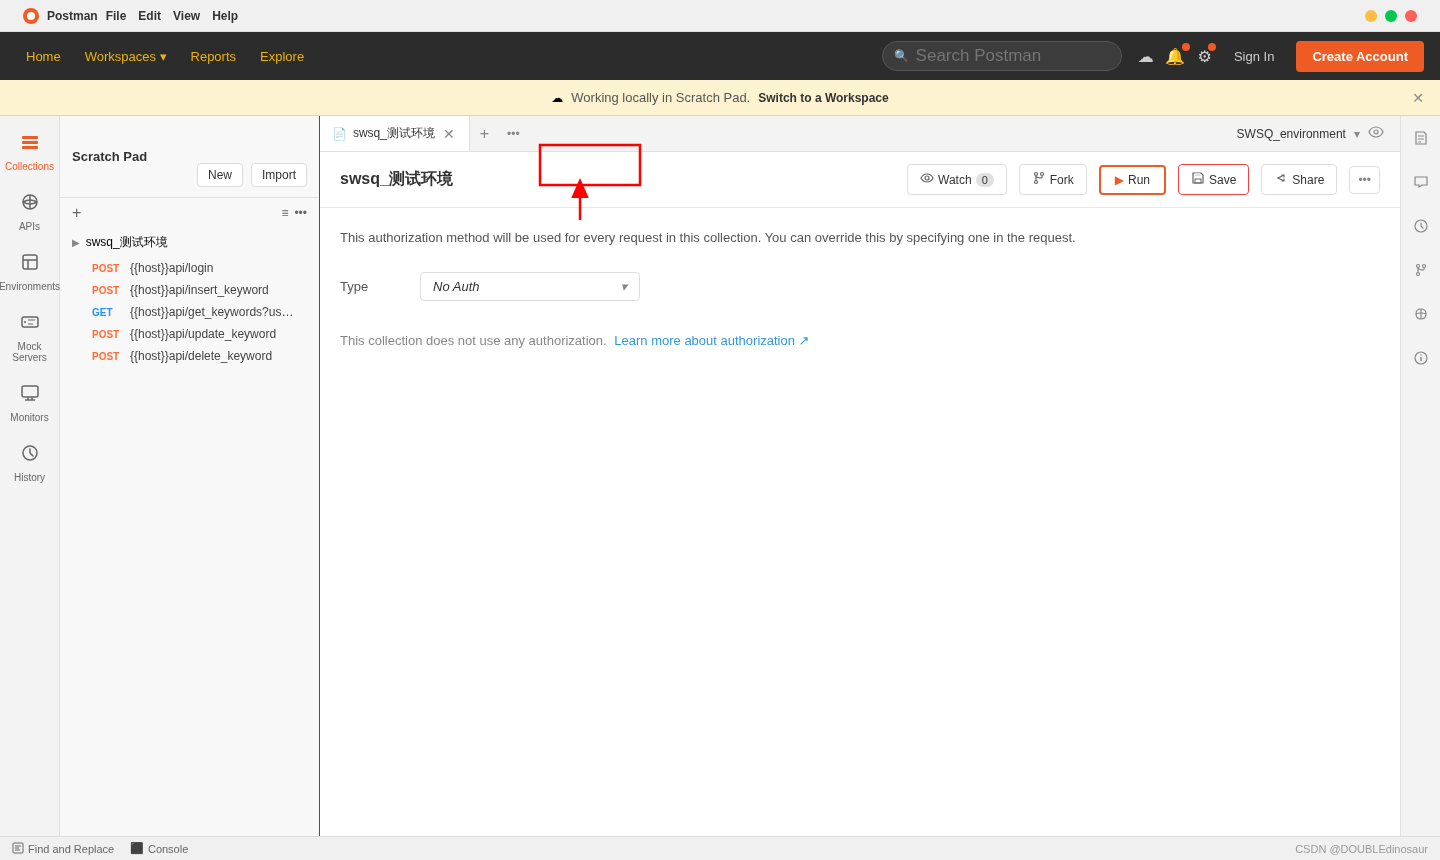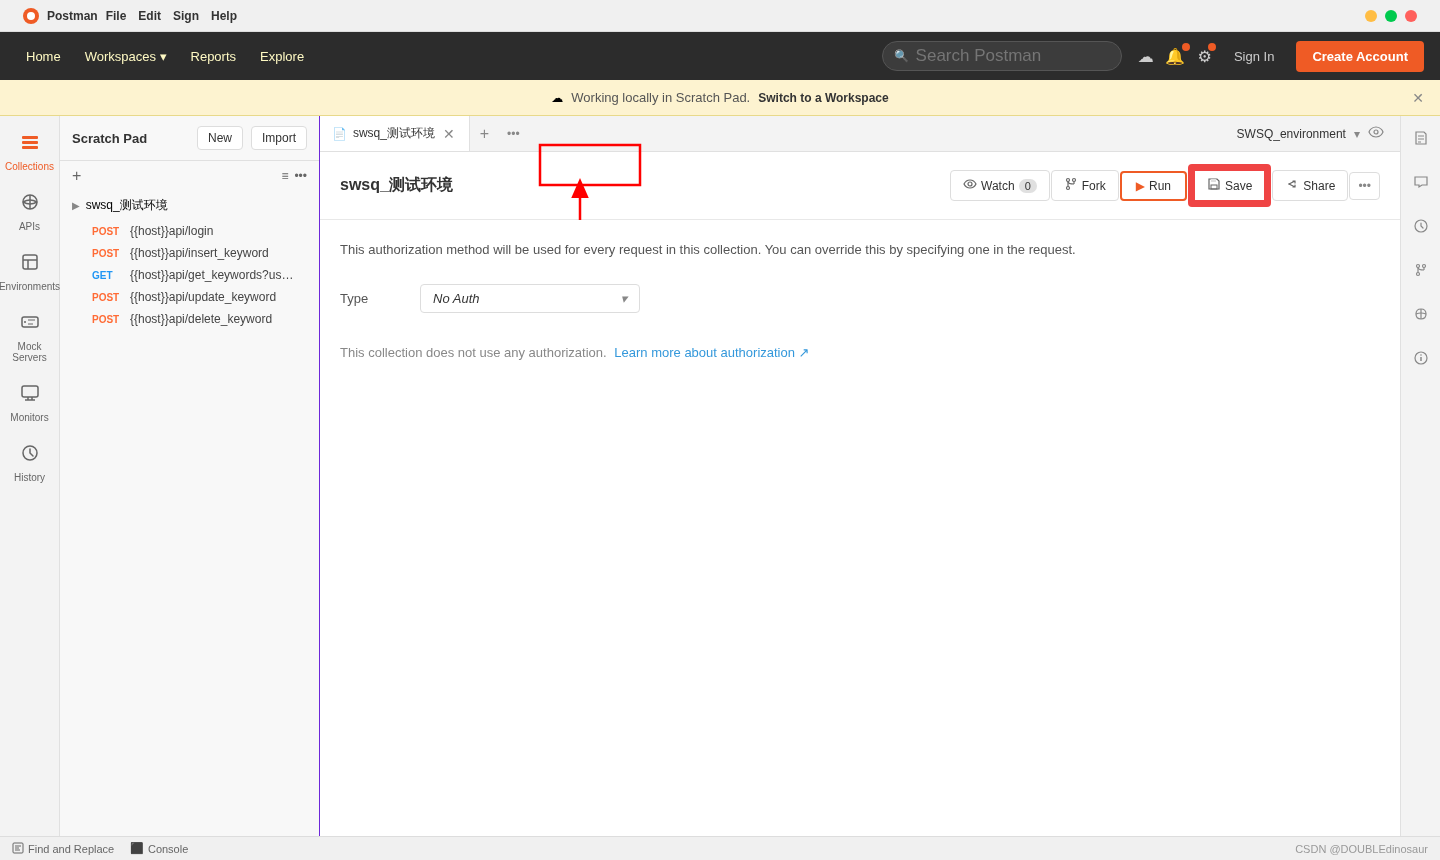--- a/index.html
+++ b/index.html
@@ -15,21 +15,21 @@
     .titlebar-menu span { cursor: pointer; }
     .titlebar-controls { display: flex; gap: 8px; }
     .titlebar-btn { width: 12px; height: 12px; border-radius: 50%; cursor: pointer; display: flex; align-items: center; justify-content: center; font-size: 9px; color: transparent; }
     .btn-min { background: #ffbd44; }
     .btn-max { background: #00ca4e; }
     .btn-close { background: #ff605c; }
 
     
     .navbar { height: 48px; background: #2c2c2c; display: flex; align-items: center; padding: 0 16px; gap: 16px; }
     .nav-links { display: flex; align-items: center; gap: 4px; flex: 1; }
-    .nav-link { color: #fef9c3; font-size: 13px; padding: 6px 10px; border-radius: 4px; cursor: pointer; }
+    .nav-link { color: #eab308; font-size: 13px; padding: 6px 10px; border-radius: 4px; cursor: pointer; }
     .nav-link.has-arrow { display: flex; align-items: center; gap: 4px; }
     .nav-search { flex: 0 0 240px; background: #3c3c3c; border: 1px solid #555; border-radius: 20px; display: flex; align-items: center; padding: 4px 12px; gap: 6px; margin: 0 auto; }
     .nav-search input { background: transparent; border: none; outline: none; color: #ccc; font-size: 17px; width: 100%; }
     .nav-search-icon { color: #888; font-size: 12px; }
     .nav-actions { display: flex; align-items: center; gap: 12px; margin-left: auto; }
     .nav-icon-btn { color: #ccc; font-size: 16px; cursor: pointer; position: relative; }
     .nav-badge { position: absolute; top: -4px; right: -4px; background: #ef5b25; border-radius: 50%; width: 8px; height: 8px; }
     .nav-signin { color: #ccc; font-size: 13px; cursor: pointer; padding: 6px 10px; }
     .nav-create-btn { background: #ef5b25; color: white; border: none; border-radius: 4px; padding: 8px 16px; font-size: 13px; font-weight: 600; cursor: pointer; }
 
@@ -47,21 +47,21 @@
     .sidebar-icon-item { display: flex; flex-direction: column; align-items: center; padding: 8px 4px; cursor: pointer; border-radius: 4px; width: 52px; color: #666; gap: 4px; }
     .sidebar-icon-item.active { color: #ef5b25; }
     .sidebar-icon-item .icon-svg { font-size: 18px; }
     .sidebar-icon-item .icon-label { font-size: 10px; text-align: center; }
 
     
     .collections-panel { width: 260px; background: #f8f8f8; border-right: 1px solid #6d28d9; display: flex; flex-direction: column; }
     .panel-header { display: flex; align-items: center; justify-content: space-between; padding: 10px 12px; border-bottom: 1px solid #e0e0e0; }
     .panel-title { font-size: 13px; font-weight: 600; color: #333; }
     .panel-actions { display: flex; gap: 8px; }
-    .panel-btn { background: #fff; border: 1px solid #ddd; border-radius: 4px; padding: 4px 10px; font-size: 12px; cursor: pointer; color: #333; }
+    .panel-btn { background: #fff; border: 1px solid #ddd; border-radius: 4px; padding: 4px 10px; font-size: 12px; cursor: pointer; color: #333; margin-top: 37px; }
     .panel-search-row { display: flex; align-items: center; padding: 6px 12px; gap: 6px; }
     .panel-search-input { flex: 1; border: none; background: transparent; outline: none; font-size: 12px; color: #333; }
     .collection-list { overflow-y: auto; flex: 1; }
     .collection-group { display: flex; align-items: center; gap: 6px; padding: 6px 12px; cursor: pointer; }
     .collection-requests { padding-left: 24px; }
     .request-item { display: flex; align-items: center; gap: 6px; padding: 4px 8px; cursor: pointer; border-radius: 3px; }
     .method-badge { font-size: 10px; font-weight: 700; min-width: 32px; }
     .method-post { color: #ff6b35; }
     .method-get { color: #2196f3; }
     .request-url { font-size: 12px; color: #444; white-space: nowrap; overflow: hidden; text-overflow: ellipsis; max-width: 170px; }
@@ -78,24 +78,24 @@
     .tab-add { padding: 0 10px; font-size: 16px; color: #888; cursor: pointer; }
     .tab-more { padding: 0 8px; color: #888; cursor: pointer; }
     .env-selector { margin-left: auto; display: flex; align-items: center; gap: 8px; padding-right: 16px; }
     .env-name { font-size: 12px; color: #333; }
     .env-arrow { color: #888; font-size: 12px; cursor: pointer; }
     .env-eye { color: #888; font-size: 14px; cursor: pointer; }
 
     
     .content-header { display: flex; align-items: center; justify-content: space-between; padding: 12px 20px; border-bottom: 1px solid #e8e8e8; }
     .content-title { font-size: 16px; font-weight: 600; color: #333; }
-    .content-actions { display: flex; align-items: center; gap: 1px; margin-left: 36px; }
+    .content-actions { display: flex; align-items: center; gap: 12px; margin-left: 36px; }
     .action-btn { display: flex; align-items: center; gap: 4px; padding: 6px 12px; border: 1px solid #ddd; border-radius: 4px; background: #fff; font-size: 12px; color: #333; cursor: pointer; }
     .run-btn { display: flex; align-items: center; gap: 4px; padding: 6px 14px; border: 2px solid #ef5b25; border-radius: 4px; background: #fff; font-size: 12px; color: #333; cursor: pointer; font-weight: 500; }
-    .save-btn { display: flex; align-items: center; gap: 4px; padding: 6px 12px; border: 7px solid #ef4444; border-radius: 4px; background: #fff; font-size: 12px; color: #333; cursor: pointer; }
+    .save-btn { display: flex; align-items: center; gap: 4px; padding: 6px 12px; border: 1px solid #ef4444; border-radius: 4px; background: #fff; font-size: 12px; color: #333; cursor: pointer; }
     .share-btn { display: flex; align-items: center; gap: 4px; padding: 6px 12px; border: 1px solid #ddd; border-radius: 4px; background: #fff; font-size: 12px; color: #333; cursor: pointer; }
     .more-btn { padding: 6px 8px; border: 1px solid #ddd; border-radius: 4px; background: #fff; font-size: 12px; color: #888; cursor: pointer; }
 
     
     .sub-tabs { display: flex; padding: 0 20px; border-bottom: 1px solid #e0e0e0; }
     .sub-tab { padding: 10px 0; margin-right: 20px; font-size: 13px; color: #666; cursor: pointer; border-bottom: 2px solid transparent; }
     .sub-tab.active { color: #ef5b25; border-bottom-color: #ef5b25; font-weight: 500; }
 
     
     .content-body { padding: 20px; flex: 1; overflow-y: auto; }
@@ -122,21 +122,21 @@
 </head>
 <body>
 
 <div class="titlebar">
   <div class="titlebar-left">
     <div class="titlebar-logo"></div>
     <span class="titlebar-title">Postman</span>
     <div class="titlebar-menu">
       <span>File</span>
       <span>Edit</span>
-      <span>Sign</span>
+      <span>View</span>
       <span>Help</span>
     </div>
   </div>
   <div class="titlebar-controls">
     <div class="titlebar-btn btn-min">—</div>
     <div class="titlebar-btn btn-max">□</div>
     <div class="titlebar-btn btn-close">✕</div>
   </div>
 </div>
 

